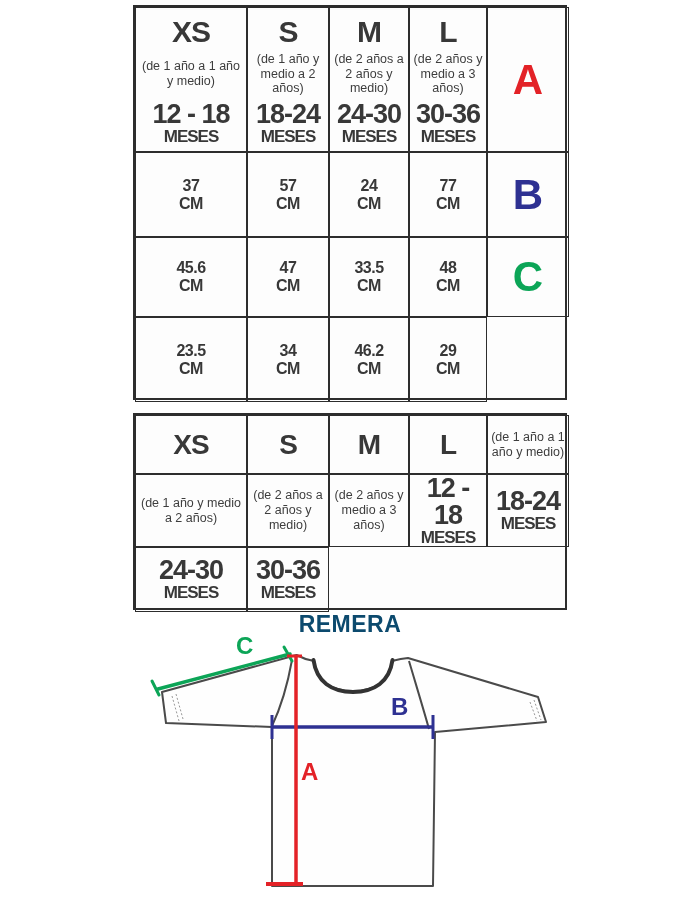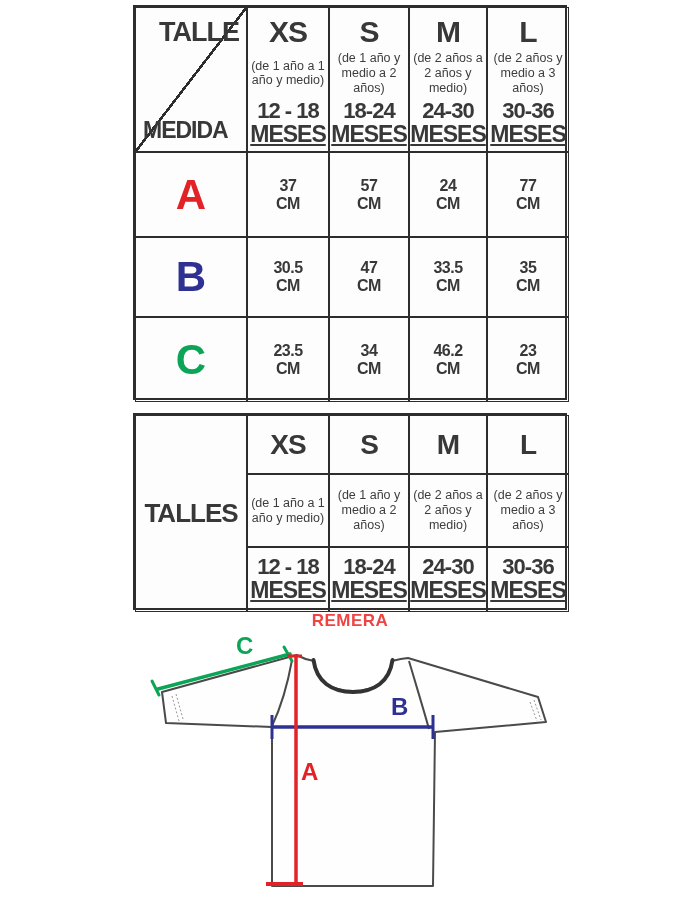--- a/index.html
+++ b/index.html
@@ -37,55 +37,51 @@
       transparent calc(50% - 1.3px),
       #2d2d2d calc(50% - 1.3px),
       #2d2d2d calc(50% + 1.3px),
       transparent calc(50% + 1.3px));
   }
   .corner-talle  { position:absolute; top:9px;  right:7px; font-size:27px; font-weight:700; letter-spacing:-1px; }
   .corner-medida { position:absolute; bottom:7px; left:7px; font-size:23px; font-weight:700; letter-spacing:-1px; }
   .head { justify-content:space-between; padding:9px 0 5px 0; }
   .size-letter  { font-size:30px; font-weight:700; line-height:1; letter-spacing:-1px; }
   .age          { font-size:12.5px; line-height:1.18; padding:0 2px; color:#3d3d3d; }
-  .months-num   { font-size:22px; font-weight:700; line-height:1; letter-spacing:-1px; }
-  .months-word  { font-size:23px; font-weight:700; line-height:1.05; letter-spacing:-1px;text-decoration:underline; }
+  .months-num   { font-size:27px; font-weight:700; line-height:1; letter-spacing:-1px; }
+  .months-word  { font-size:17px; font-weight:700; line-height:1.05; letter-spacing:-1px; }
   .rowlabel     { font-size:42px; font-weight:700; line-height:1; }
   .red   { color:#e32227; }
   .blue  { color:#2e3192; }
   .green { color:#0ca557; }
   .val-num, .val-unit { font-size:16px; font-weight:700; line-height:1.12; letter-spacing:-0.5px; }
   
   #table2 {
     left:133px; top:413px; width:434px; height:197px;
     grid-template-columns:112px 82px 80px 78px 82px;
     grid-template-rows:59px 73px 65px;
   }
   .talles-cell { grid-column:1; grid-row:1 / 4; font-size:26px; font-weight:700; letter-spacing:-1px; }
   .size2 { font-size:28px; font-weight:700; line-height:1; letter-spacing:-1px; }
   
   #remera-title {
     position:absolute; left:133px; top:611px; width:434px;
-    text-align:center; font-size:17px; font-weight:700; letter-spacing:0.5px; color:#ef4444;
+    text-align:center; font-size:23px; font-weight:700; letter-spacing:0.5px; color:#0c4a6e;
   }
   #shirt-svg { position:absolute; left:140px; top:630px; width:430px; height:270px; }
   .diag-label { position:absolute; font-size:24px; font-weight:700; line-height:1; }
   #label-c { left:236px; top:634px; }
   #label-b { left:391px; top:695px; }
   #label-a { left:301px; top:760px; }
 </style>
 </head>
 <body>
 
 <div class="tbl" id="table1">
 
-  <div class="cell corner">
-    <span class="corner-talle">TALLE</span>
-    <span class="corner-medida">MEDIDA</span>
-  </div>
 
   <div class="cell head">
     <div class="size-letter">XS</div>
     <div class="age">(de 1 año a 1 año y medio)</div>
     <div>
       <div class="months-num">12 - 18</div>
       <div class="months-word">MESES</div>
     </div>
   </div>
   <div class="cell head">
@@ -126,57 +122,56 @@
     <div class="val-num">24</div>
     <div class="val-unit">CM</div>
   </div>
   <div class="cell">
     <div class="val-num">77</div>
     <div class="val-unit">CM</div>
   </div>
 
   <div class="cell rowlabel blue">B</div>
   <div class="cell">
-    <div class="val-num">30.5</div>
+    <div class="val-num">45.6</div>
     <div class="val-unit">CM</div>
   </div>
   <div class="cell">
     <div class="val-num">47</div>
     <div class="val-unit">CM</div>
   </div>
   <div class="cell">
     <div class="val-num">33.5</div>
     <div class="val-unit">CM</div>
   </div>
   <div class="cell">
-    <div class="val-num">35</div>
+    <div class="val-num">48</div>
     <div class="val-unit">CM</div>
   </div>
 
   <div class="cell rowlabel green">C</div>
   <div class="cell">
     <div class="val-num">23.5</div>
     <div class="val-unit">CM</div>
   </div>
   <div class="cell">
     <div class="val-num">34</div>
     <div class="val-unit">CM</div>
   </div>
   <div class="cell">
     <div class="val-num">46.2</div>
     <div class="val-unit">CM</div>
   </div>
   <div class="cell">
-    <div class="val-num">23</div>
+    <div class="val-num">29</div>
     <div class="val-unit">CM</div>
   </div>
 </div>
 
 <div class="tbl" id="table2">
-  <div class="cell talles-cell">TALLES</div>
 
   <div class="cell">
       <span class="size2">XS</span>
     </div>
   <div class="cell">
       <span class="size2">S</span>
     </div>
   <div class="cell">
       <span class="size2">M</span>
     </div>

